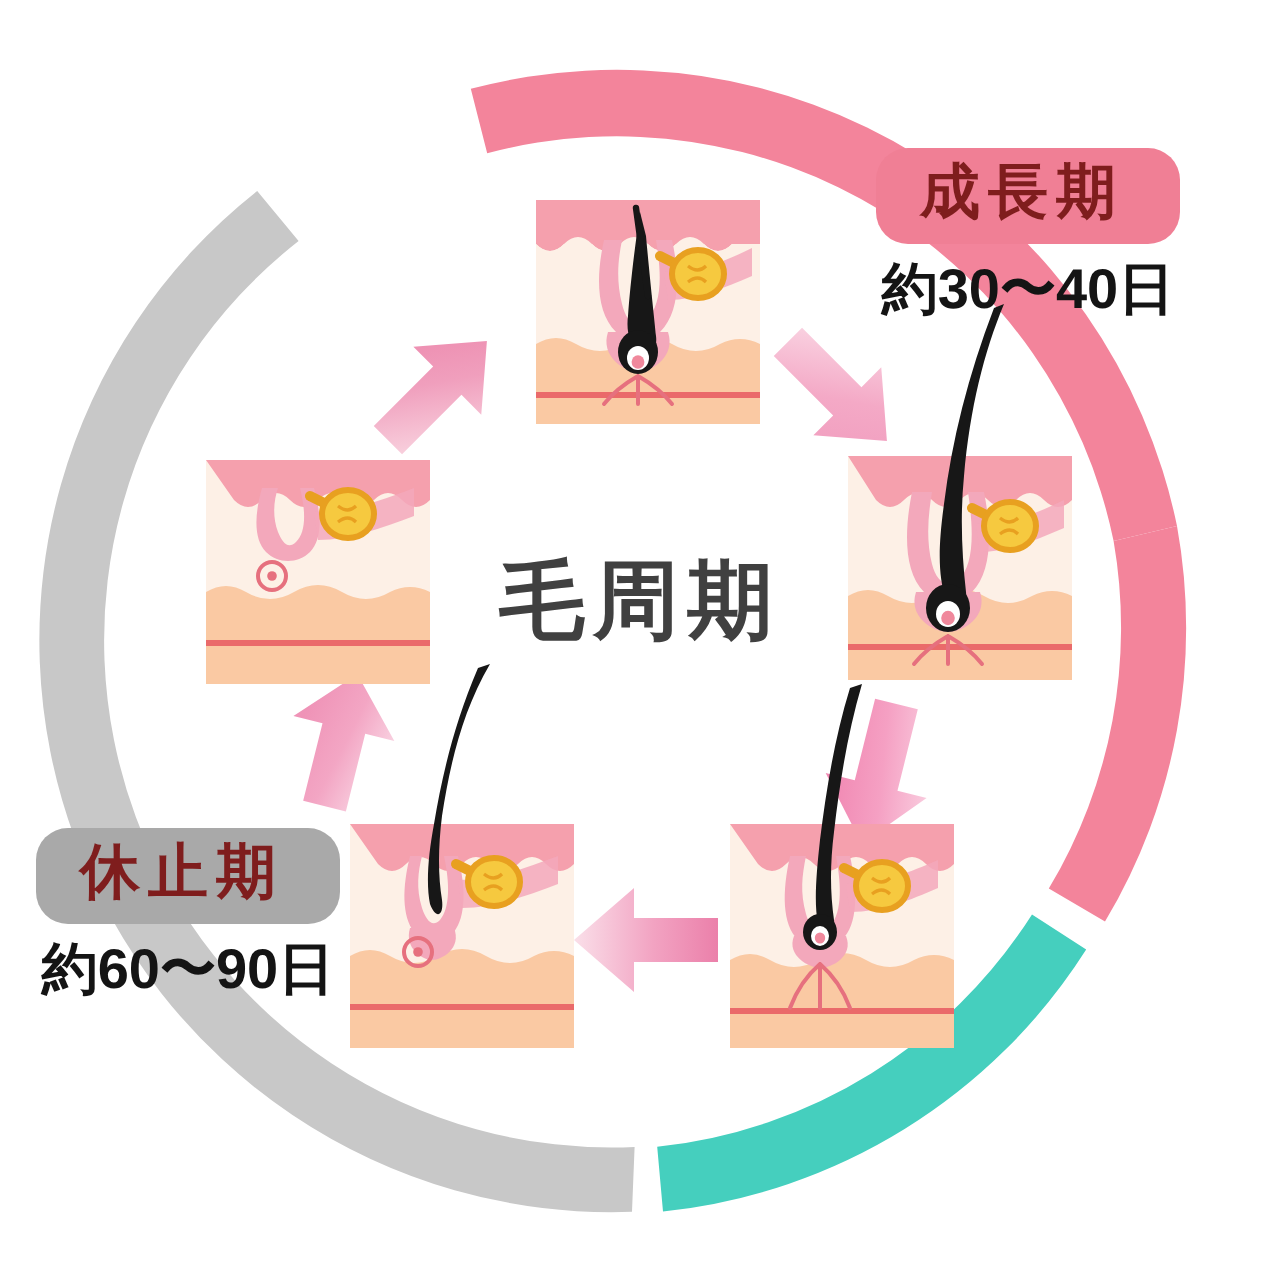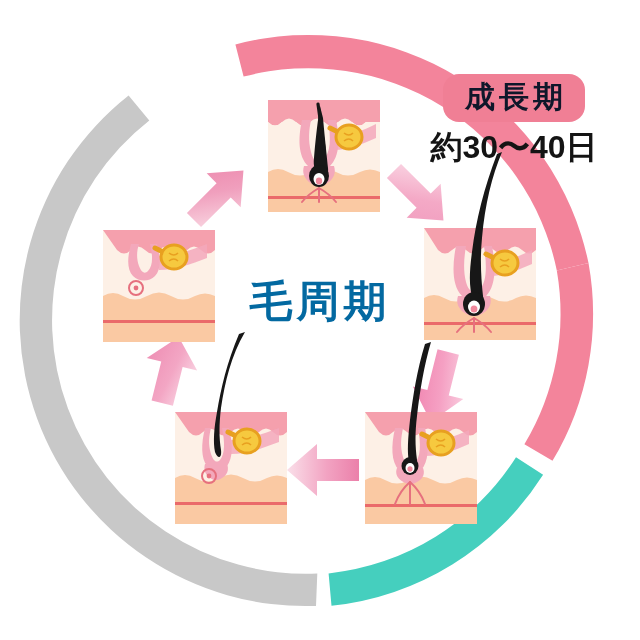--- a/index.html
+++ b/index.html
@@ -32,50 +32,50 @@
   
   .center-title {
     position: absolute;
     left: 0;
     top: 280px;
     width: 640px;
     text-align: center;
     font-size: 43px;
     font-weight: 700;
     letter-spacing: 4px;
-    color: #0369a1;
+    color: #404040;
     line-height: 1;
     user-select: none;
   }
 
   
   .stage-label {
     position: absolute;
     text-align: center;
     user-select: none;
   }
   .badge {
     display: inline-block;
     border-radius: 16px;
-    color: #0f172a;
+    color: #7f1d1d;
     font-size: 30px;
     font-weight: 700;
     letter-spacing: 4px;
-    padding: 7px 18px 9px 22px;
+    padding: 7px 28px 9px 22px;
     line-height: 1.05;
     white-space: nowrap;
   }
   .badge-anagen   { background: #f07f95; }
   .badge-catagen  { background: #45cfbe; }
   .badge-telogen  { background: #a9a9a9; }
 
   .duration {
     display: block;
     margin-top: 4px;
-    font-size: 32px;
+    font-size: 28px;
     font-weight: 700;
     color: #141414;
     letter-spacing: 0px;
     white-space: nowrap;
   }
 
   #label-anagen  { left: 396px; top: 74px;  width: 236px; }
   #label-catagen { left: 424px; top: 530px; width: 208px; }
   #label-telogen { left: 4px;   top: 414px; width: 180px; }
 
@@ -280,15 +280,17 @@
 
   <div class="stage-label" id="label-anagen">
     <span class="badge badge-anagen">成長期</span>
     <span class="duration">約30〜40日</span>
   </div>
 
   <div class="stage-label" id="label-catagen">
   </div>
 
   <div class="stage-label" id="label-telogen">
+    <span class="badge badge-telogen">休止期</span>
+    <span class="duration">約60〜90日</span>
   </div>
 
 </div>
 
 </body></html>

